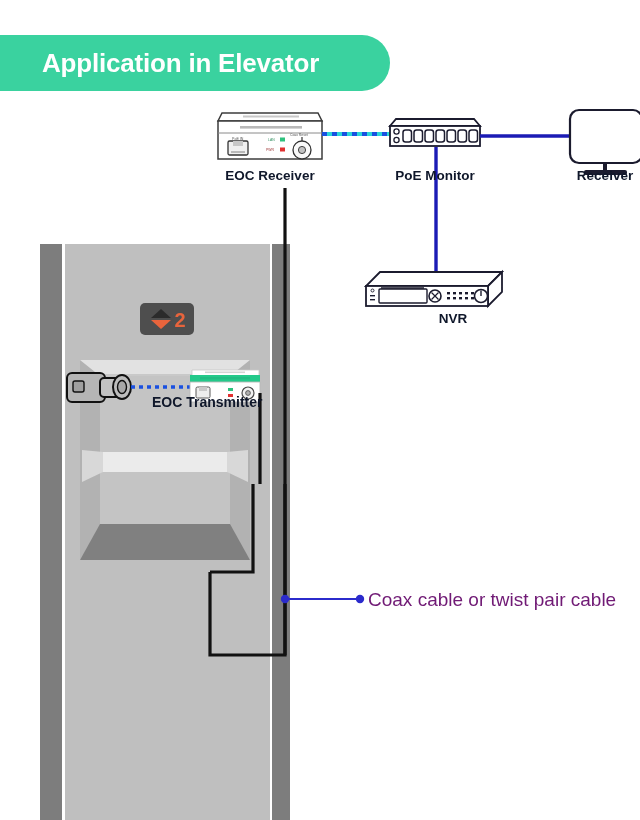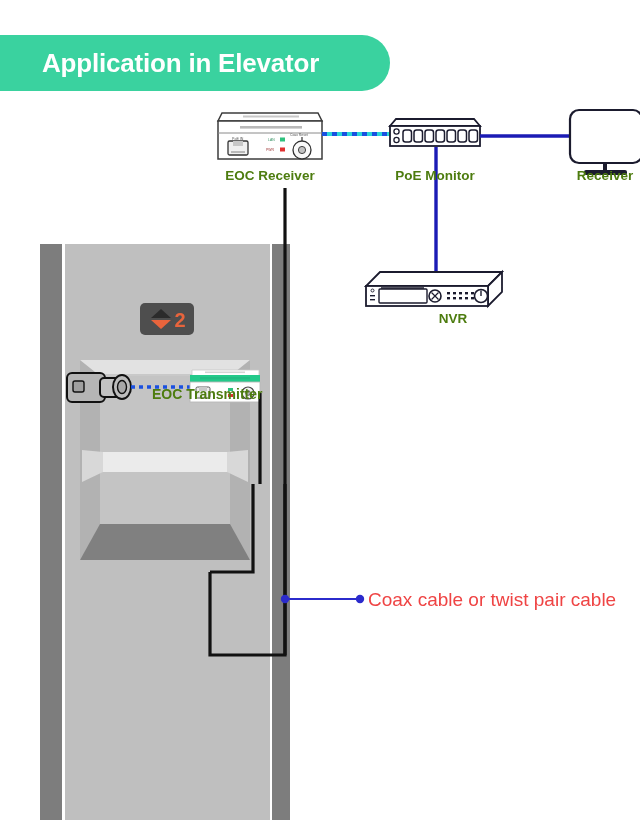--- a/index.html
+++ b/index.html
@@ -34,44 +34,44 @@
     font-size: 26px;
     font-weight: bold;
     letter-spacing: -0.2px;
     margin-left: 42px;
     white-space: nowrap;
   }
   .lbl {
     position: absolute;
     font-size: 13.5px;
     font-weight: bold;
-    color: #4d7c0f;
+    color: #0f172a;
     white-space: nowrap;
   }
   .lbl-center { transform: translateX(-50%); }
 
   
   #diagram {
     position: absolute;
     left: 0; top: 0;
     width: 640px; height: 820px;
   }
   #diagram svg { display: block; }
 
   
   #label-eoc-receiver { left: 270px; top: 168px; }
   #label-poe-switch   { left: 435px; top: 168px; }
   #label-monitor      { left: 605px; top: 168px; }
   #label-nvr          { left: 453px; top: 311px; }
-  #label-eoc-transmitter { left: 152px; top: 386px; font-size: 14px; }
+  #label-eoc-transmitter { left: 152px; top: 394px; font-size: 14px; }
   #label-coax {
     left: 368px; top: 589px;
     font-weight: normal;
     font-size: 19px;
-    color: #ef4444;
+    color: #701a75;
   }
 </style>
 </head>
 <body>
 
 <div id="header-badge">
   <div id="header-title">Application in Elevator</div>
 </div>
 
 <div id="diagram">

